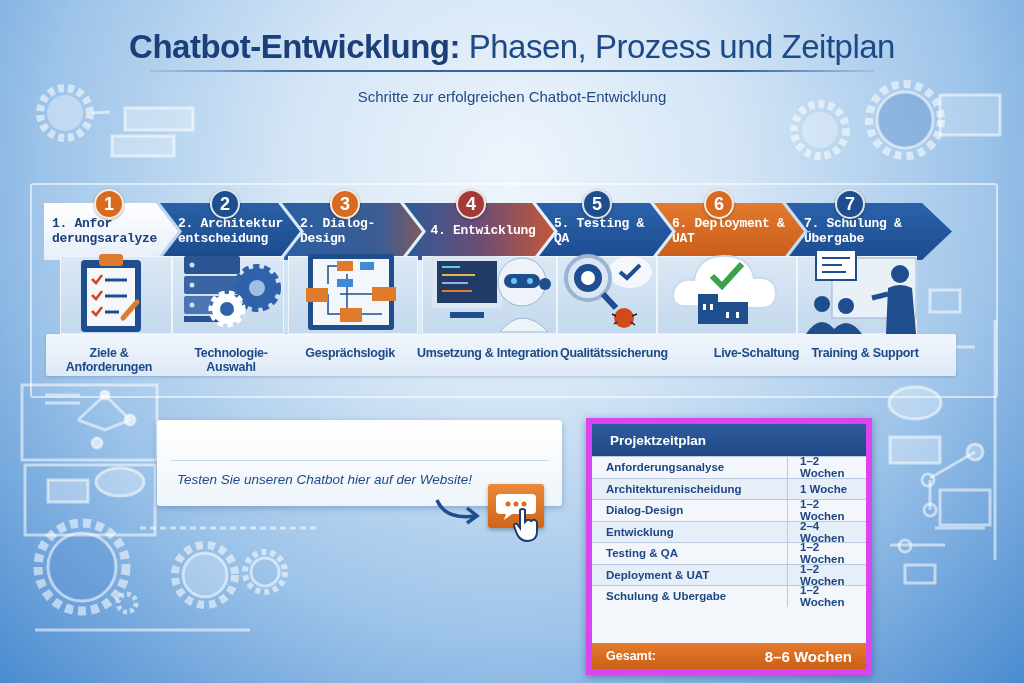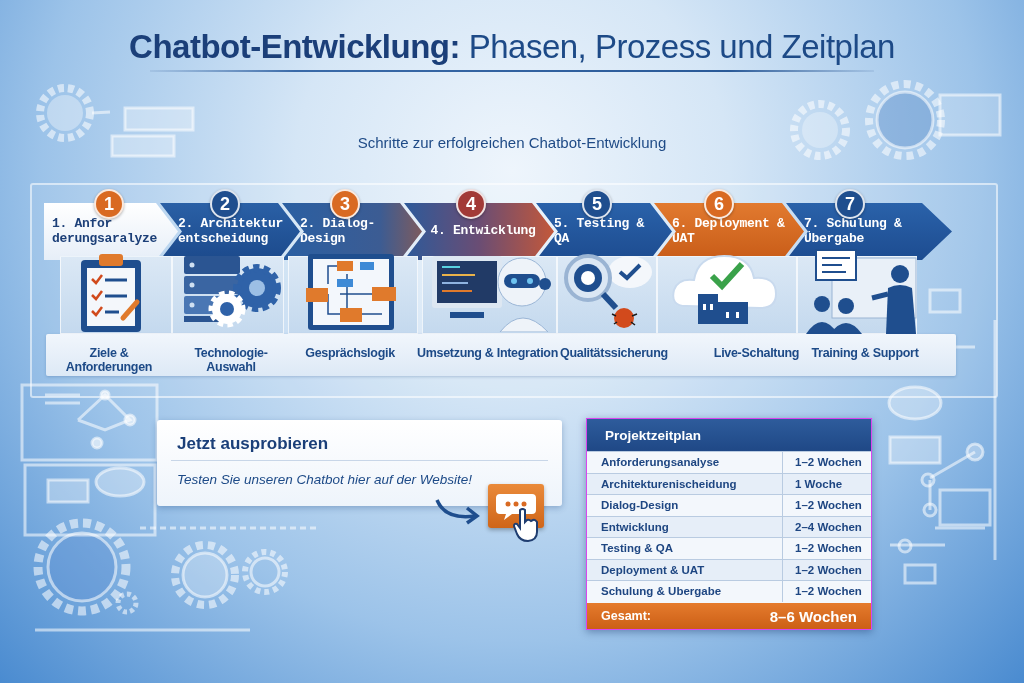--- a/index.html
+++ b/index.html
@@ -17,21 +17,21 @@
     position: absolute; left: 0; right: 0; top: 28px; text-align: center;
     font-size: 33px; color: #1d4a87; letter-spacing: -0.5px; font-weight: normal;
   }
   .title b { font-weight: bold; color: #1b3f79; }
   .title-rule {
     position: absolute; left: 150px; right: 150px; top: 70px; height: 2px;
     background: linear-gradient(90deg, rgba(40,80,140,0.1), #3a6aa8 20%, #2a5a98 80%, rgba(40,80,140,0.1));
   }
   .subtitle {
     position: absolute; left: 0; right: 0; top: 88px; text-align: center;
-    font-size: 15px; color: #1e4a86; margin-top: 46px;
+    font-size: 15px; color: #1e4a86;
   }
 
   
   .process-frame {
     position: absolute; left: 30px; top: 183px; width: 968px; height: 215px;
     border: 2px solid rgba(255,255,255,0.55); border-radius: 3px;
     background: rgba(255,255,255,0.08);
   }
 
   .chev {
@@ -81,23 +81,23 @@
     position: absolute; left: 20px; top: 52px; font-size: 13.5px; font-style: italic; color: #1d4a87;
   }
   .chat-button {
     position: absolute; left: 488px; top: 484px; width: 56px; height: 44px;
     background: linear-gradient(180deg, #ea8a3a, #cf6519); border-radius: 3px;
     box-shadow: 0 2px 4px rgba(0,0,0,0.3); cursor: pointer;
   }
 
   
   .timeline {
-    position: absolute; left: 586px; top: 418px; width: 286px; height: 212px;
+    position: absolute; left: 586px; top: 418px; width: 286px; height: 257px;
     background: #f3f7fc; box-shadow: 0 2px 8px rgba(10,40,90,0.4);
-    border: 1px solid #d946ef;
+    border: 6px solid #d946ef;
   }
   .tl-head {
     height: 32px; background: linear-gradient(180deg, #2e5c9c, #1f4886);
     color: #fff; font-weight: bold; font-size: 13.5px; padding: 9px 0 0 18px;
   }
   .tl-row {
     display: flex; height: 21.5px; border-top: 1px solid #b9cbe1;
     font-size: 11.5px; font-weight: bold; color: #1e4682; align-items: center; gap: 12px;
   }
   .tl-row .c1 { width: 183px; padding-left: 14px; }
@@ -330,21 +330,20 @@
 <div class="caption-bar"></div>
 <div class="caption" style="left:46px;width:126px;">Ziele &amp; Anforderungen</div>
 <div class="caption" style="left:172px;width:118px;">Technologie-Auswahl</div>
 <div class="caption" style="left:290px;width:120px;">Gesprächslogik</div>
 <div class="caption" style="left:415px;width:145px;">Umsetzung &amp; Integration</div>
 <div class="caption" style="left:560px;width:105px;">Qualitätssicherung</div>
 <div class="caption" style="left:665px;width:135px;margin-left:24px;">Live-Schaltung</div>
 <div class="caption" style="left:800px;width:130px;">Training &amp; Support</div>
 
 <div class="cta-card">
-  <div class="cta-title">Jetzt ausprobieren</div>
   <div class="cta-rule"></div>
   <div class="cta-text">Testen Sie unseren Chatbot hier auf der Website!</div>
 </div>
 <svg class="abs" style="left:433px;top:496px" width="52" height="30" viewBox="0 0 52 30">
   <path d="M4 4 Q12 24 42 20" fill="none" stroke="#1f4e8e" stroke-width="3.5"></path>
   <polyline points="34,12 44,20 34,27" fill="none" stroke="#1f4e8e" stroke-width="3.5"></polyline>
 </svg>
 <div class="chat-button">
   <svg width="56" height="44" viewBox="0 0 56 44">
     <path d="M12 10 H44 Q48 10 48 14 V26 Q48 30 44 30 H24 L16 36 L18 30 H12 Q8 30 8 26 V14 Q8 10 12 10 Z" fill="#ffffff"></path>

